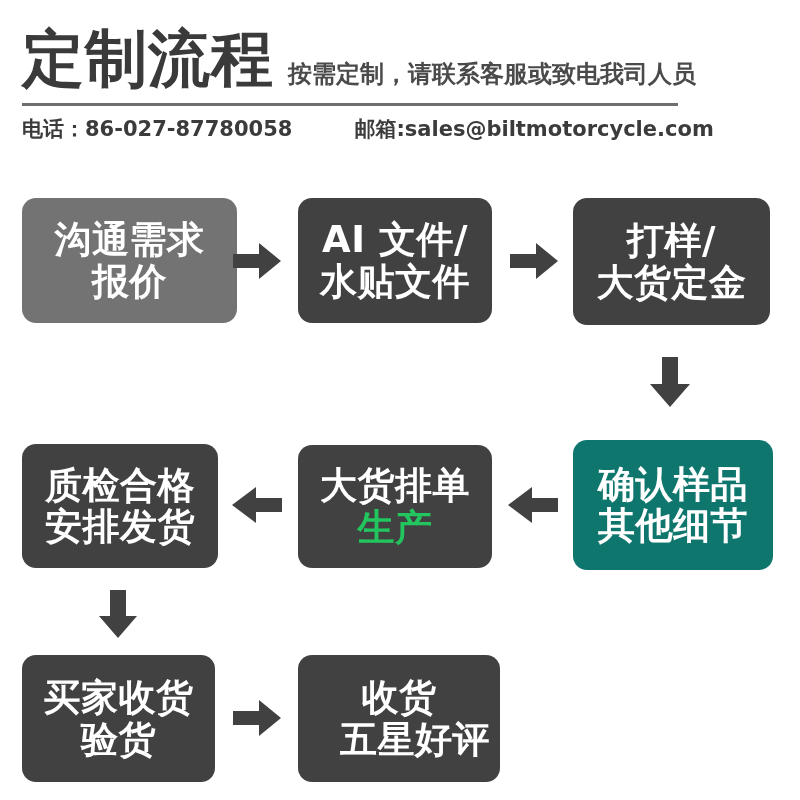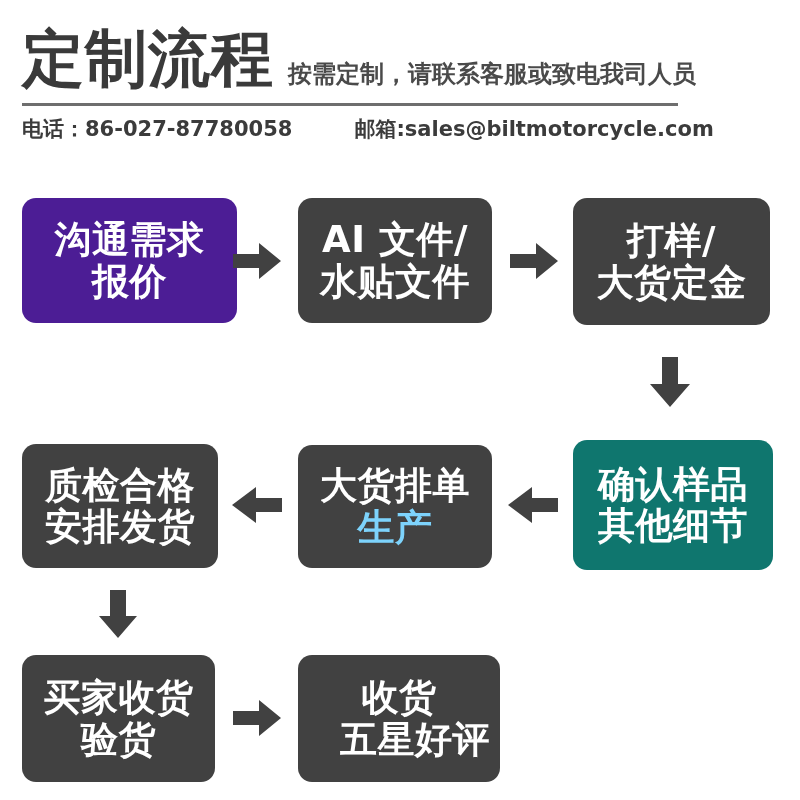--- a/index.html
+++ b/index.html
@@ -123,21 +123,21 @@
 
   <div id="contact-row">
     <div class="contact-item">电话：86-027-87780058</div>
     <div class="contact-item" id="contact-email">邮箱:sales@biltmotorcycle.com</div>
   </div>
 
 </div>
 
 <div id="flow">
 
-  <div class="flow-box" style="left: 22px; top: 198px; width: 215px; height: 125px; background: #4c1d95;">
+  <div class="flow-box" style="left: 22px; top: 198px; width: 215px; height: 125px; background: #737373;">
     <div class="box-line" style="color: rgb(255, 255, 255);">沟通需求</div>
     <div class="box-line" style="color: rgb(255, 255, 255);">报价</div>
   </div>
 
   <div class="arrow" style="left:233px; top:243px;">
     <svg width="48" height="36" viewBox="0 0 48 36" aria-hidden="true">
       <polygon points="0,11 26,11 26,0 48,18 26,36 26,25 0,25" fill="#414141"></polygon>
     </svg>
   </div>
 
@@ -169,21 +169,21 @@
   </div>
 
   <div class="arrow" style="left:508px; top:487px;">
     <svg width="50" height="36" viewBox="0 0 50 36" aria-hidden="true">
       <polygon points="50,11 24,11 24,0 0,18 24,36 24,25 50,25" fill="#414141"></polygon>
     </svg>
   </div>
 
   <div class="flow-box" style="left: 298px; top: 445px; width: 194px; height: 123px; background: rgb(65, 65, 65);">
     <div class="box-line" style="color: rgb(255, 255, 255);">大货排单</div>
-    <div class="box-line" style="color: #7dd3fc;">生产</div>
+    <div class="box-line" style="color: #22c55e;">生产</div>
   </div>
 
   <div class="arrow" style="left:232px; top:487px;">
     <svg width="50" height="36" viewBox="0 0 50 36" aria-hidden="true">
       <polygon points="50,11 24,11 24,0 0,18 24,36 24,25 50,25" fill="#414141"></polygon>
     </svg>
   </div>
 
   <div class="flow-box" style="left: 22px; top: 444px; width: 196px; height: 124px; background: rgb(65, 65, 65);">
     <div class="box-line" style="color: rgb(255, 255, 255);">质检合格</div>

